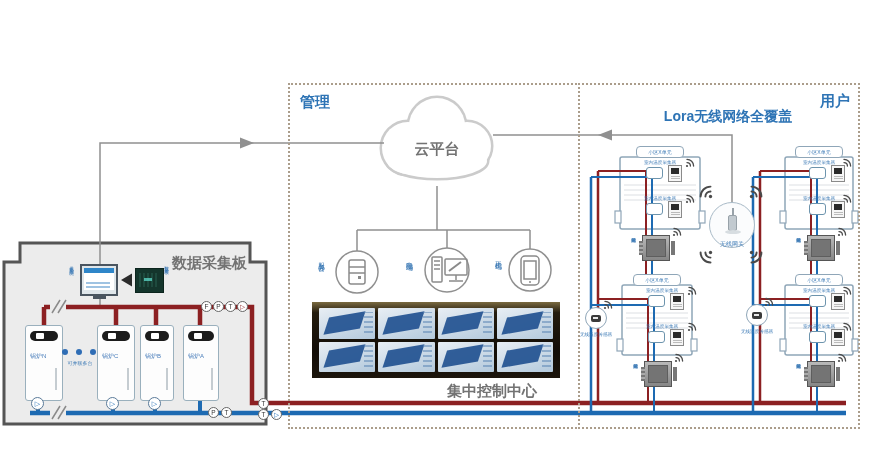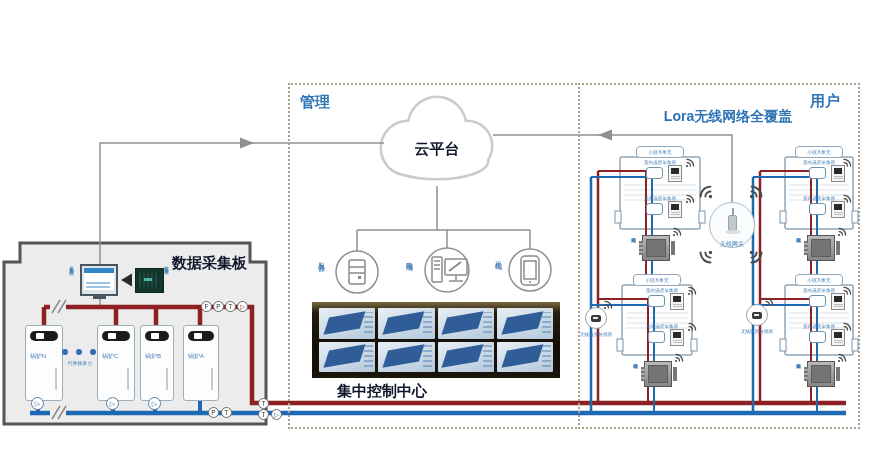--- a/index.html
+++ b/index.html
@@ -2,21 +2,21 @@
 <html><head>
 <meta charset="utf-8">
 <style>
   html,body{margin:0;padding:0;background:#fff;}
   #canvas{position:relative;width:882px;height:461px;background:#fff;overflow:hidden;
           font-family:"Liberation Sans",sans-serif;}
   .abs{position:absolute;}
   svg.layer{position:absolute;left:0;top:0;width:882px;height:461px;}
   .dashedbox{position:absolute;border:2px dotted #ab9d8b;background:transparent;}
   .zone-label{position:absolute;color:#2e74b5;font-weight:bold;font-size:15px;font-family:Liberation Mono, monospace;}
-  .title-big{font-size:15px;font-weight:bold;color:#0f172a;}
+  .title-big{font-size:15px;font-weight:bold;color:#737373;}
   .v-text{writing-mode:vertical-rl;text-orientation:upright;letter-spacing:1px;}
   .tiny{font-size:5px;color:#3b79b5;}
   
   .snode{position:absolute;width:11px;height:11px;border-radius:50%;background:#fff;
          border:1.2px solid #666;font-size:6.5px;line-height:10px;text-align:center;color:#333;box-sizing:border-box;}
   .pumpnode{position:absolute;width:13px;height:13px;border-radius:50%;background:#fff;
             border:1.4px solid #5a7a99;font-size:7px;line-height:11px;text-align:center;color:#1d6ab2;box-sizing:border-box;}
   
   .boiler{position:absolute;background:#fdfdfd;border:1.5px solid #9ab0bd;border-radius:3px;box-sizing:border-box;}
   .boiler .band{position:absolute;left:4px;top:5px;right:4px;height:10px;background:#1c1c1c;border-radius:5px;}
@@ -211,21 +211,21 @@
       <use href="#wifi" transform="translate(675,352)"></use>
         <use href="#wifi" transform="translate(838,352)"></use>
       <use href="#wifi" transform="translate(604,299)"></use>
         <use href="#wifi" transform="translate(765,296)"></use>
     </g>
   </svg>
 
   <div class="dashedbox" style="left:288px;top:83px;width:288px;height:342px;"></div>
   <div class="dashedbox" style="left:578px;top:83px;width:278px;height:342px;"></div>
   <div class="zone-label" style="left:300px;top:93px;">管理</div>
-  <div class="zone-label" style="left:800px;top:92px;width:50px;text-align:center;">用户</div>
+  <div class="zone-label" style="left:800px;top:92px;width:50px;text-align:right;">用户</div>
 
   <div class="abs title-big" style="left:397px;top:140px;width:80px;text-align:center;">云平台</div>
 
   <div class="abs title-big" style="left:172px;top:254px;width:92px;">数据采集板</div>
 
   <div class="abs tiny v-text" style="left:69px;top:262px;height:42px;font-size:4.6px;">供热集控系统</div>
   <div class="hmi">
       <div class="scr"></div>
     </div>
   <div class="hmi-stand"></div>
@@ -283,21 +283,21 @@
   <div class="cc">
     <div class="scrn"></div>
       <div class="scrn"></div>
     <div class="scrn"></div>
       <div class="scrn"></div>
     <div class="scrn"></div>
       <div class="scrn"></div>
     <div class="scrn"></div>
       <div class="scrn"></div>
   </div>
-  <div class="abs title-big" style="left:337px;top:382px;width:200px;text-align:left;">集中控制中心</div>
+  <div class="abs title-big" style="left:337px;top:382px;width:200px;text-align:right;">集中控制中心</div>
 
   <div class="abs" style="left:648px;top:108px;width:160px;text-align:center;font-size:14px;font-weight:bold;color:#2e74b5;">Lora无线网络全覆盖</div>
 
   <div class="gateway">
       <div class="gw-ant"></div>
     </div>
   <div class="gw-label">无线网关</div>
 
   <div class="wsensor" style="left:585px;top:307px;"></div>
   <div class="wlabel" style="left:566px;top:332px;">无线温度传感器</div>

